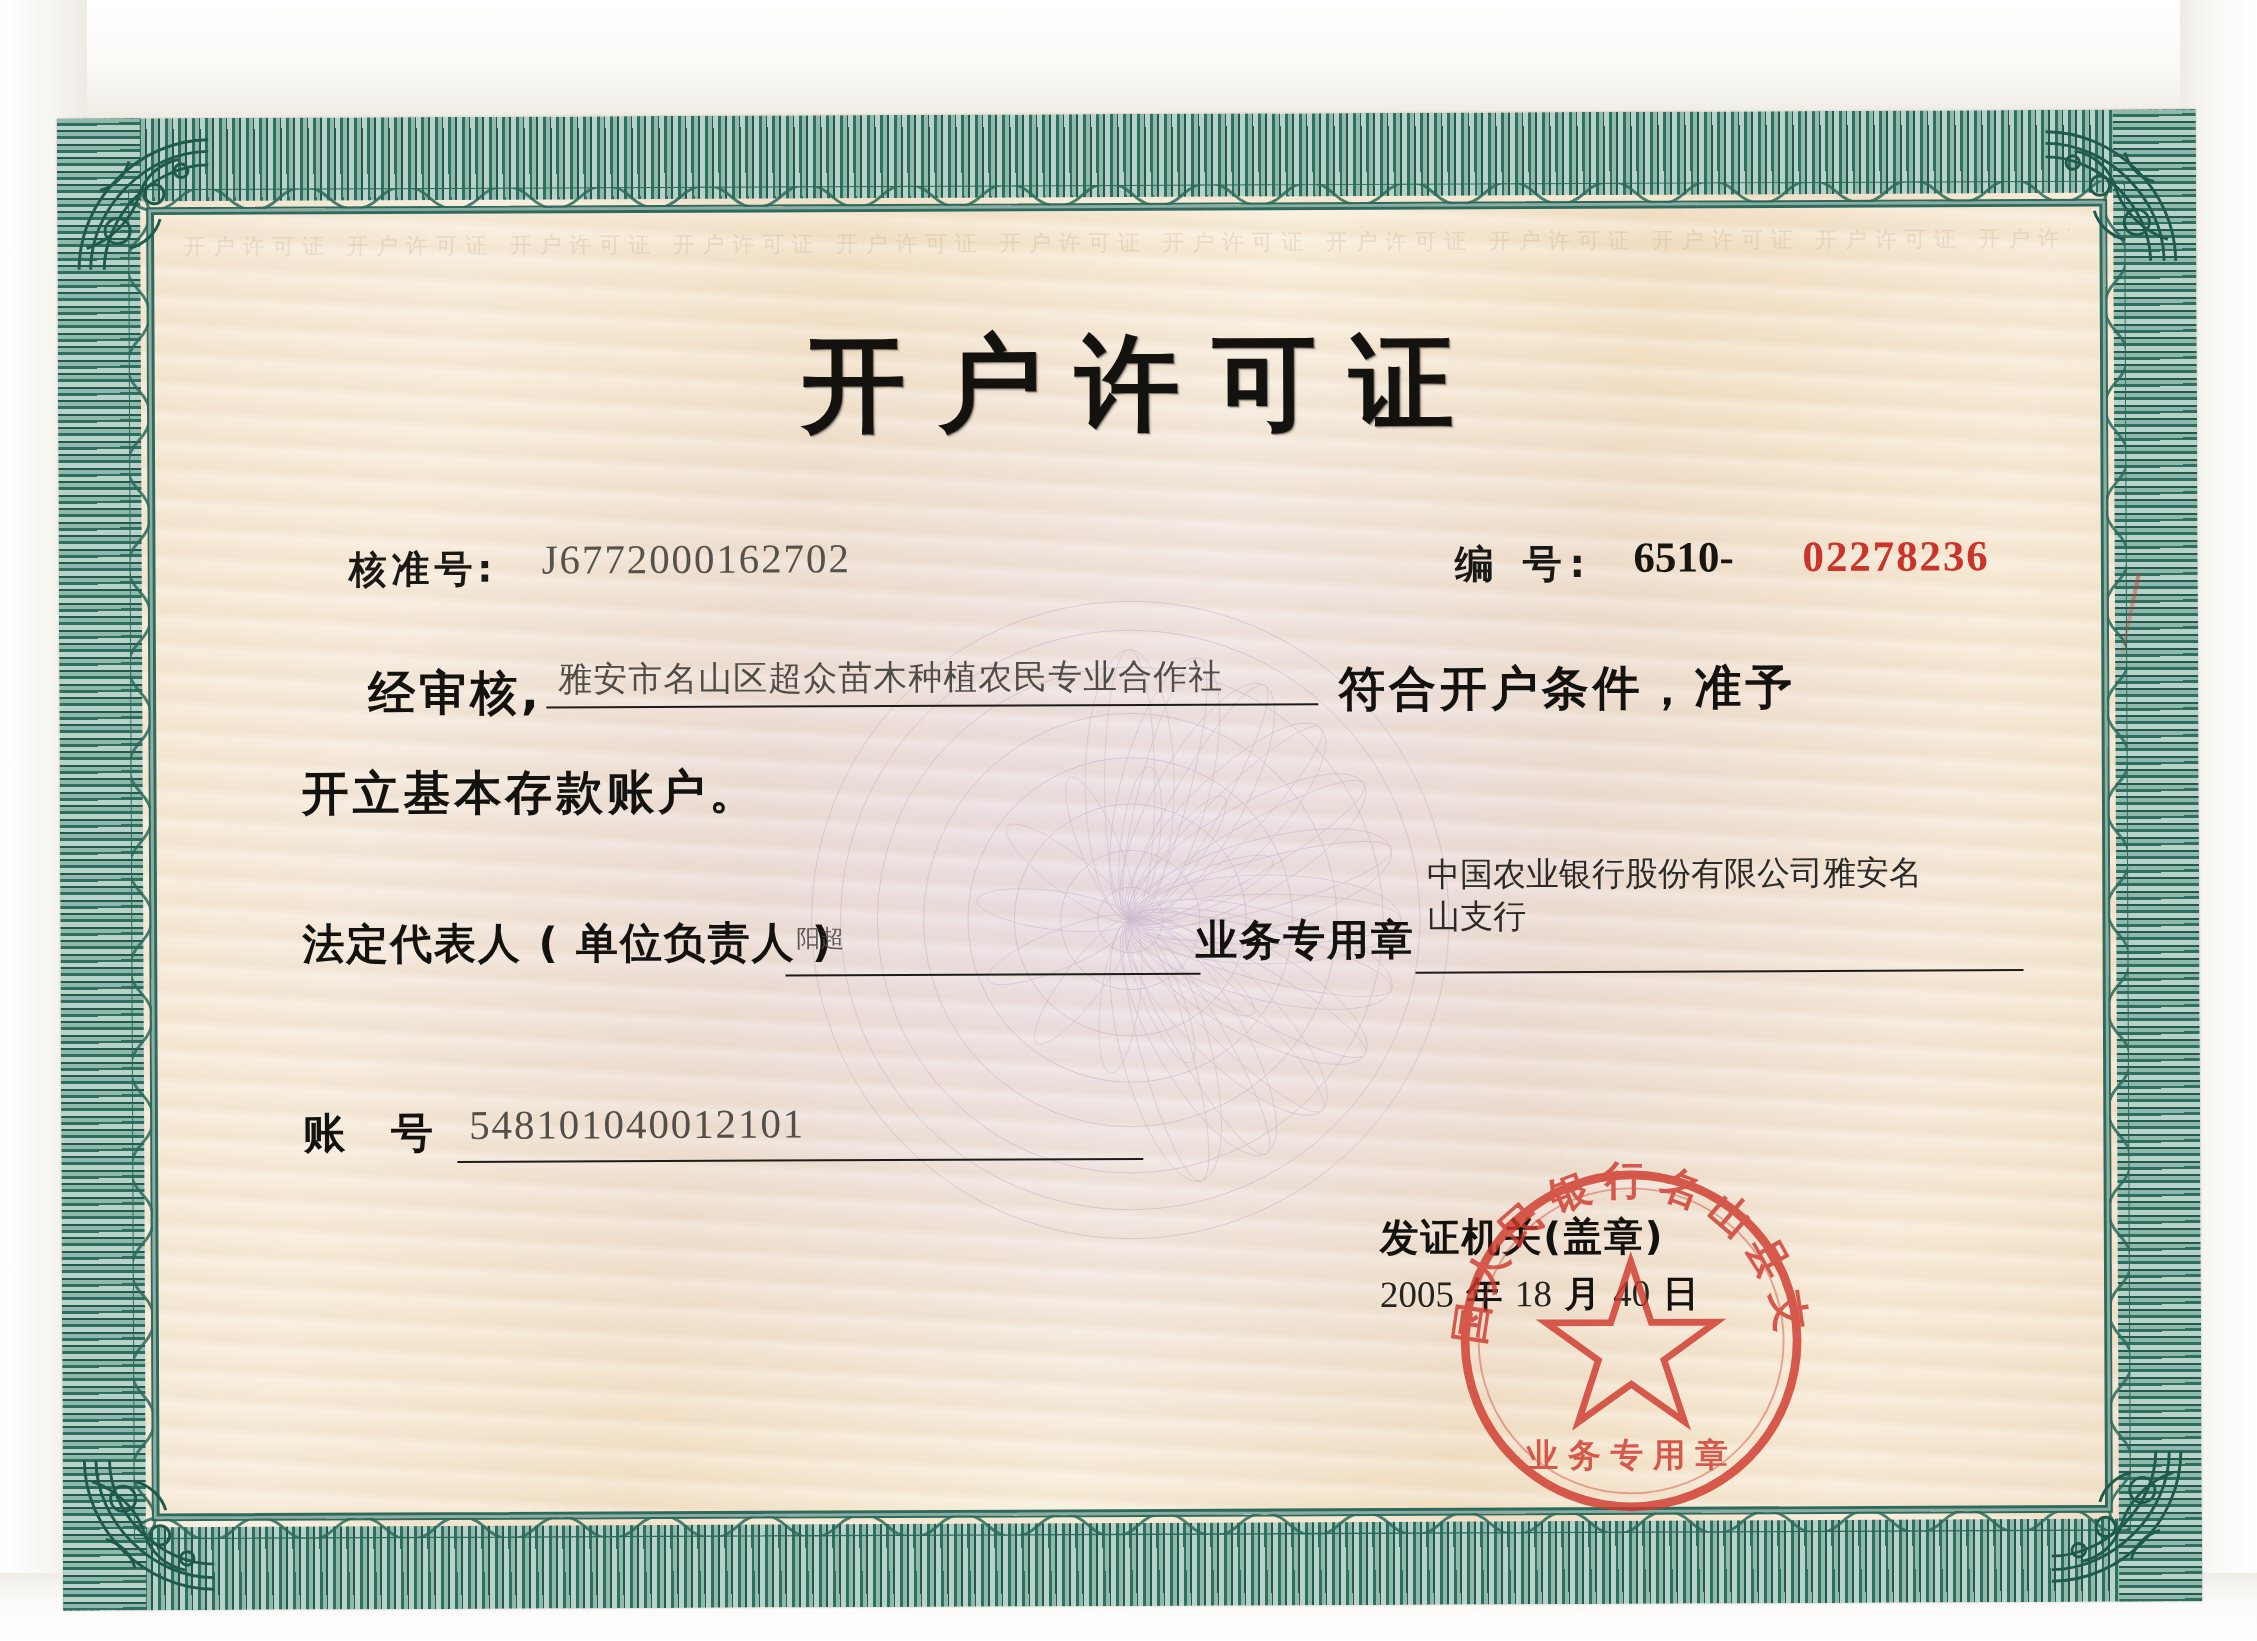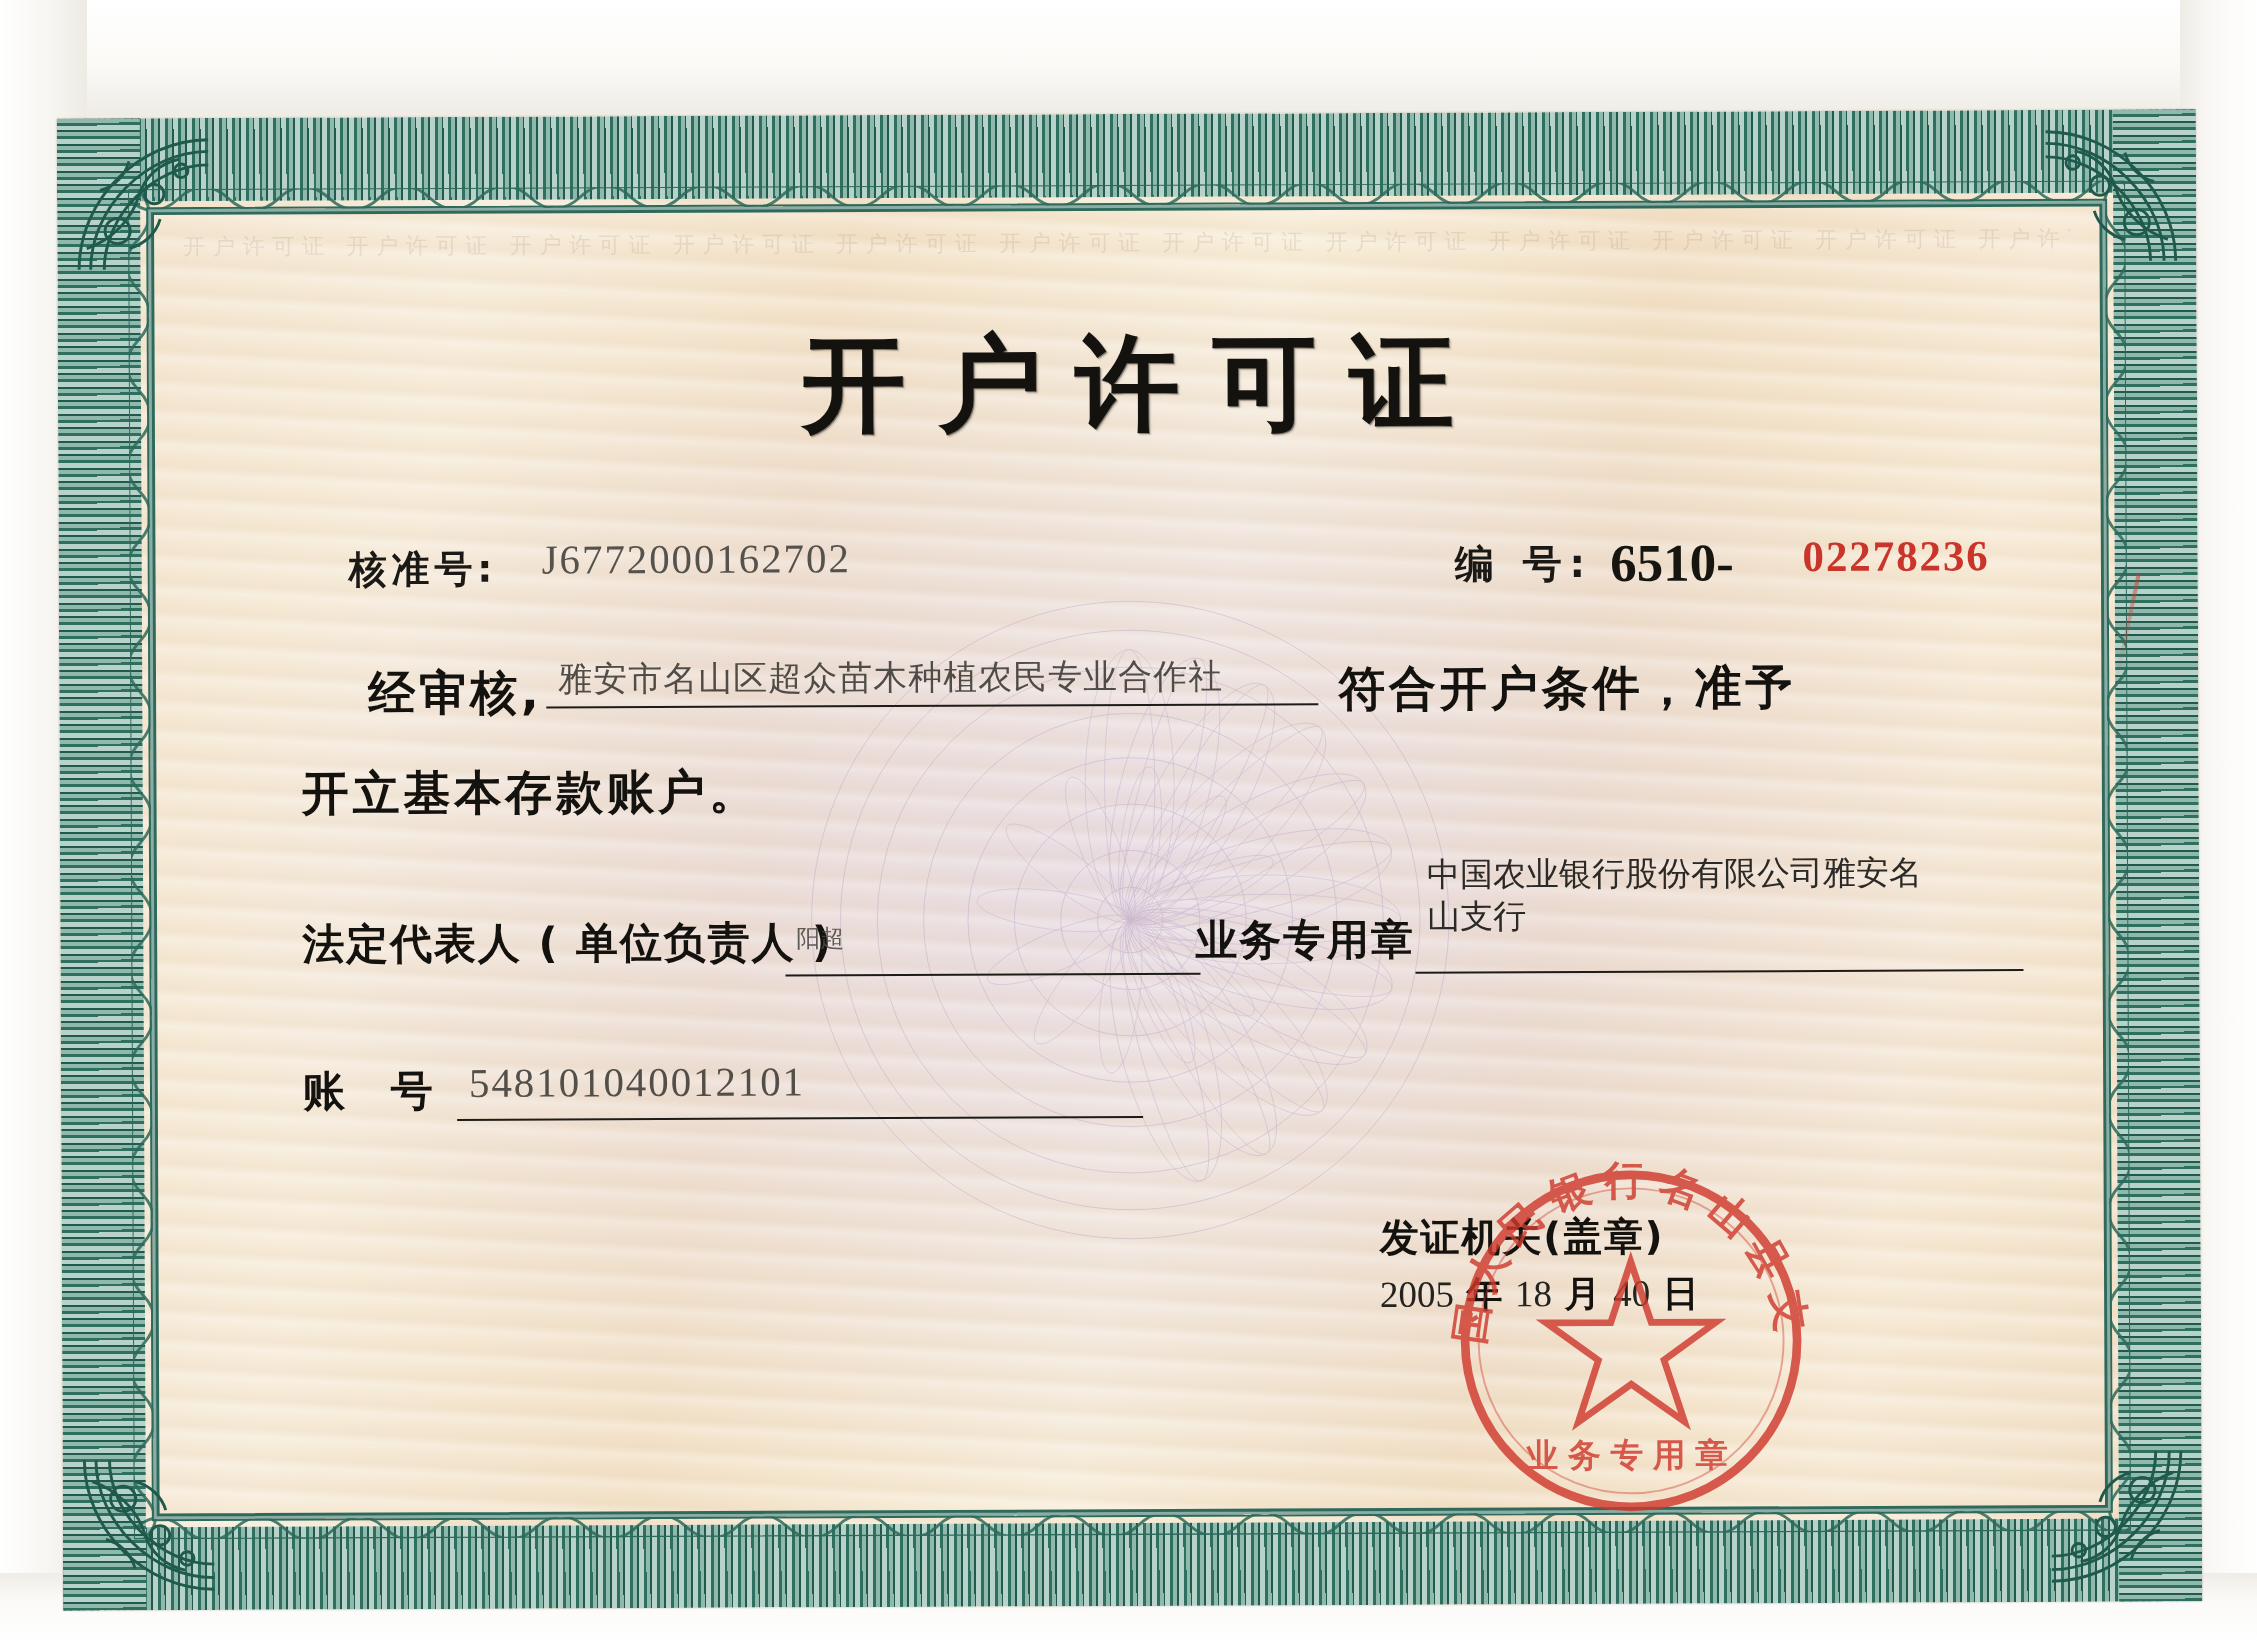--- a/index.html
+++ b/index.html
@@ -185,21 +185,21 @@
     font-weight: 700;
     font-size: 39px;
     letter-spacing: 7.7px;
     color: #1b1916;
     white-space: nowrap;
   }
   .serial-prefix {
     position: absolute; right: 290px; top: -1.9px;
     font-family: "Liberation Serif", serif;
     font-weight: 700;
-    font-size: 53px;
+    font-size: 43px;
     color: #16150f;
   }
   .serial-number {
     position: absolute; right: 34px; top: -1.9px;
     font-family: "Liberation Serif", serif;
     font-weight: 700;
     font-size: 43px;
     letter-spacing: 1.9px;
     color: #c9342b;
   }
@@ -248,21 +248,21 @@
     font-family: "DejaVu Sans", sans-serif;
     font-weight: 700;
     font-size: 42px;
     letter-spacing: 1.9px;
     color: #14120f;
     white-space: nowrap;
   }
 
   .rep-row   { left: 126px; top: 695px; }
   .bank-row  { left: 1019px; top: 695px; }
-  .acct-row  { left: 126px; top: 842px; }
+  .acct-row  { left: 126px; top: 884px; }
 
   .value-hand {
     position: absolute;
     font-family: "DejaVu Sans", sans-serif;
     font-size: 24px;
     color: #4a4843;
     white-space: nowrap;
     opacity: 0.88;
   }
   .value-print {

